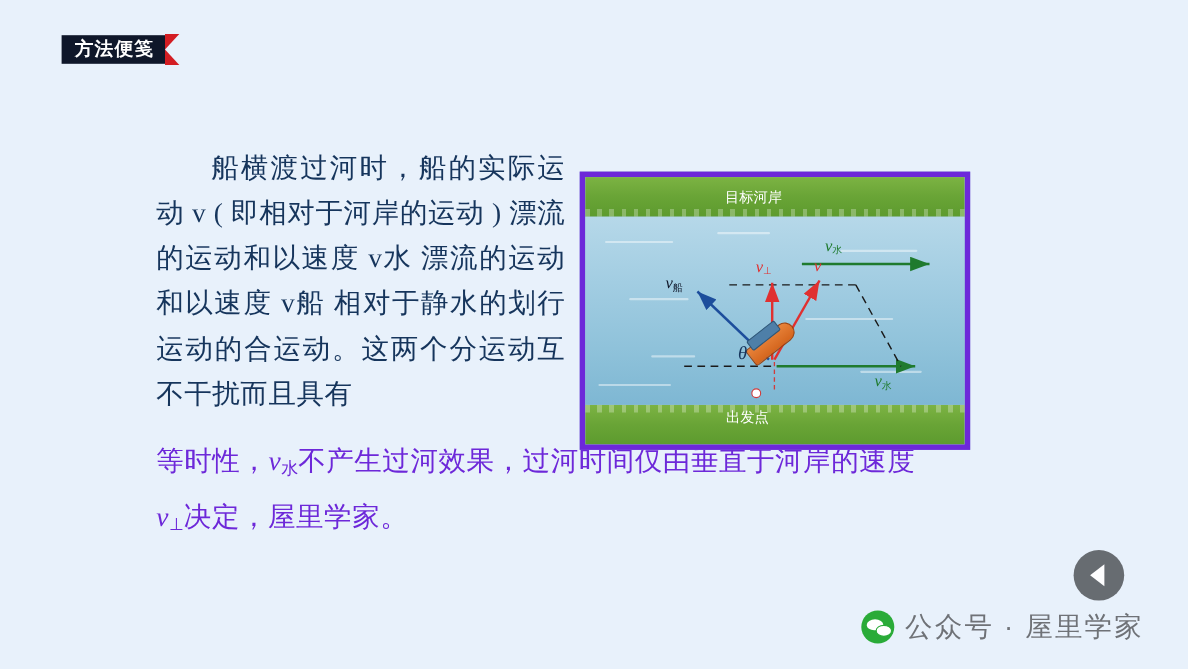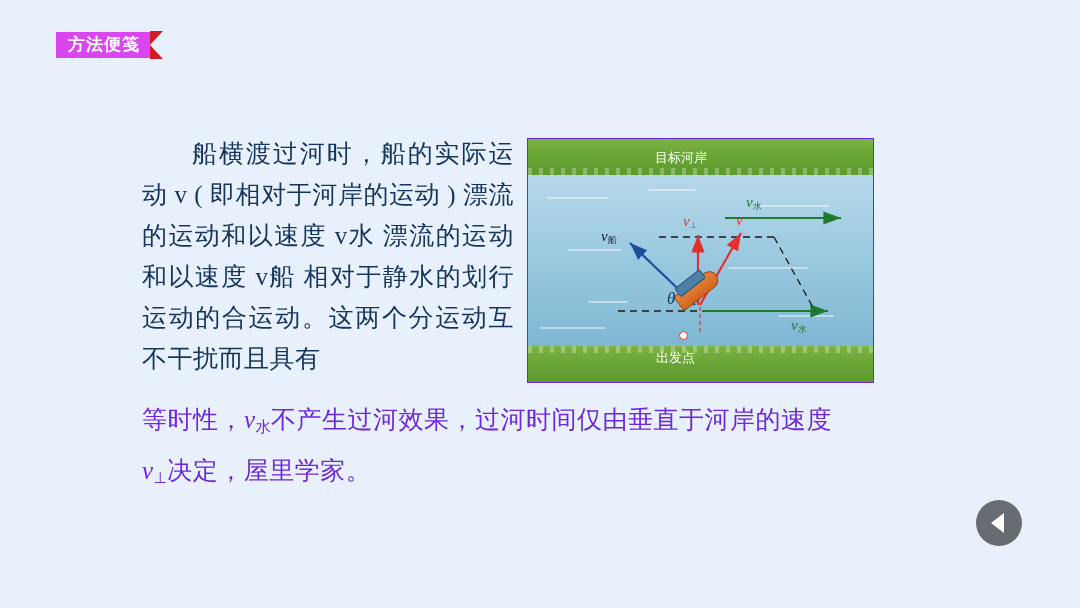--- a/index.html
+++ b/index.html
@@ -18,21 +18,21 @@
   
   .badge {
     position: absolute;
     left: 56px;
     top: 30px;
     height: 29px;
     display: flex;
     align-items: center;
   }
   .badge-body {
-    background: #d946ef;
+    background: #0f172a;
     color: #ffffff;
     font-family: "Liberation Sans", sans-serif;
     font-weight: bold;
     font-size: 17px;
     letter-spacing: 1px;
     padding: 4px 10px 5px 12px;
     line-height: 1;
   }
   .badge-arrow {
     width: 0;
@@ -76,24 +76,24 @@
     letter-spacing: 0;
   }
   .ital {
     font-style: italic;
   }
 
   
   .figure {
     position: absolute;
     left: 527px;
-    top: 138px;
+    top: 156px;
     width: 345px;
     height: 243px;
-    border: 1px solid #6d28d9;
+    border: 5px solid #6d28d9;
     overflow: hidden;
     background: #9fc6dd;
   }
   .bank {
     position: absolute;
     left: 0;
     width: 100%;
     height: 36px;
     background: linear-gradient(180deg, #7cb343 0%, #69a436 50%, #5d9b2e 100%);
   }
@@ -328,13 +328,17 @@
   <div class="vec-label red-lab" style="left:155px; top:74px;">v<sub>⊥</sub></div>
   <div class="vec-label red-lab" style="left:208px; top:73px;">v</div>
   <div class="vec-label blue-lab" style="left:73px; top:89px;">v<sub>船</sub></div>
   <div class="vec-label" style="left:139px; top:150px; color:#16355c; font-size:17px;">θ</div>
 </div>
 
 <div class="footer">
   <div class="nav-prev">
     <div class="chev"></div>
   </div>
+  <div class="wechat">
+    <div class="wechat-icon"></div>
+    <div class="wechat-text">公众号 · 屋里学家</div>
+  </div>
 </div>
 
 </body></html>

